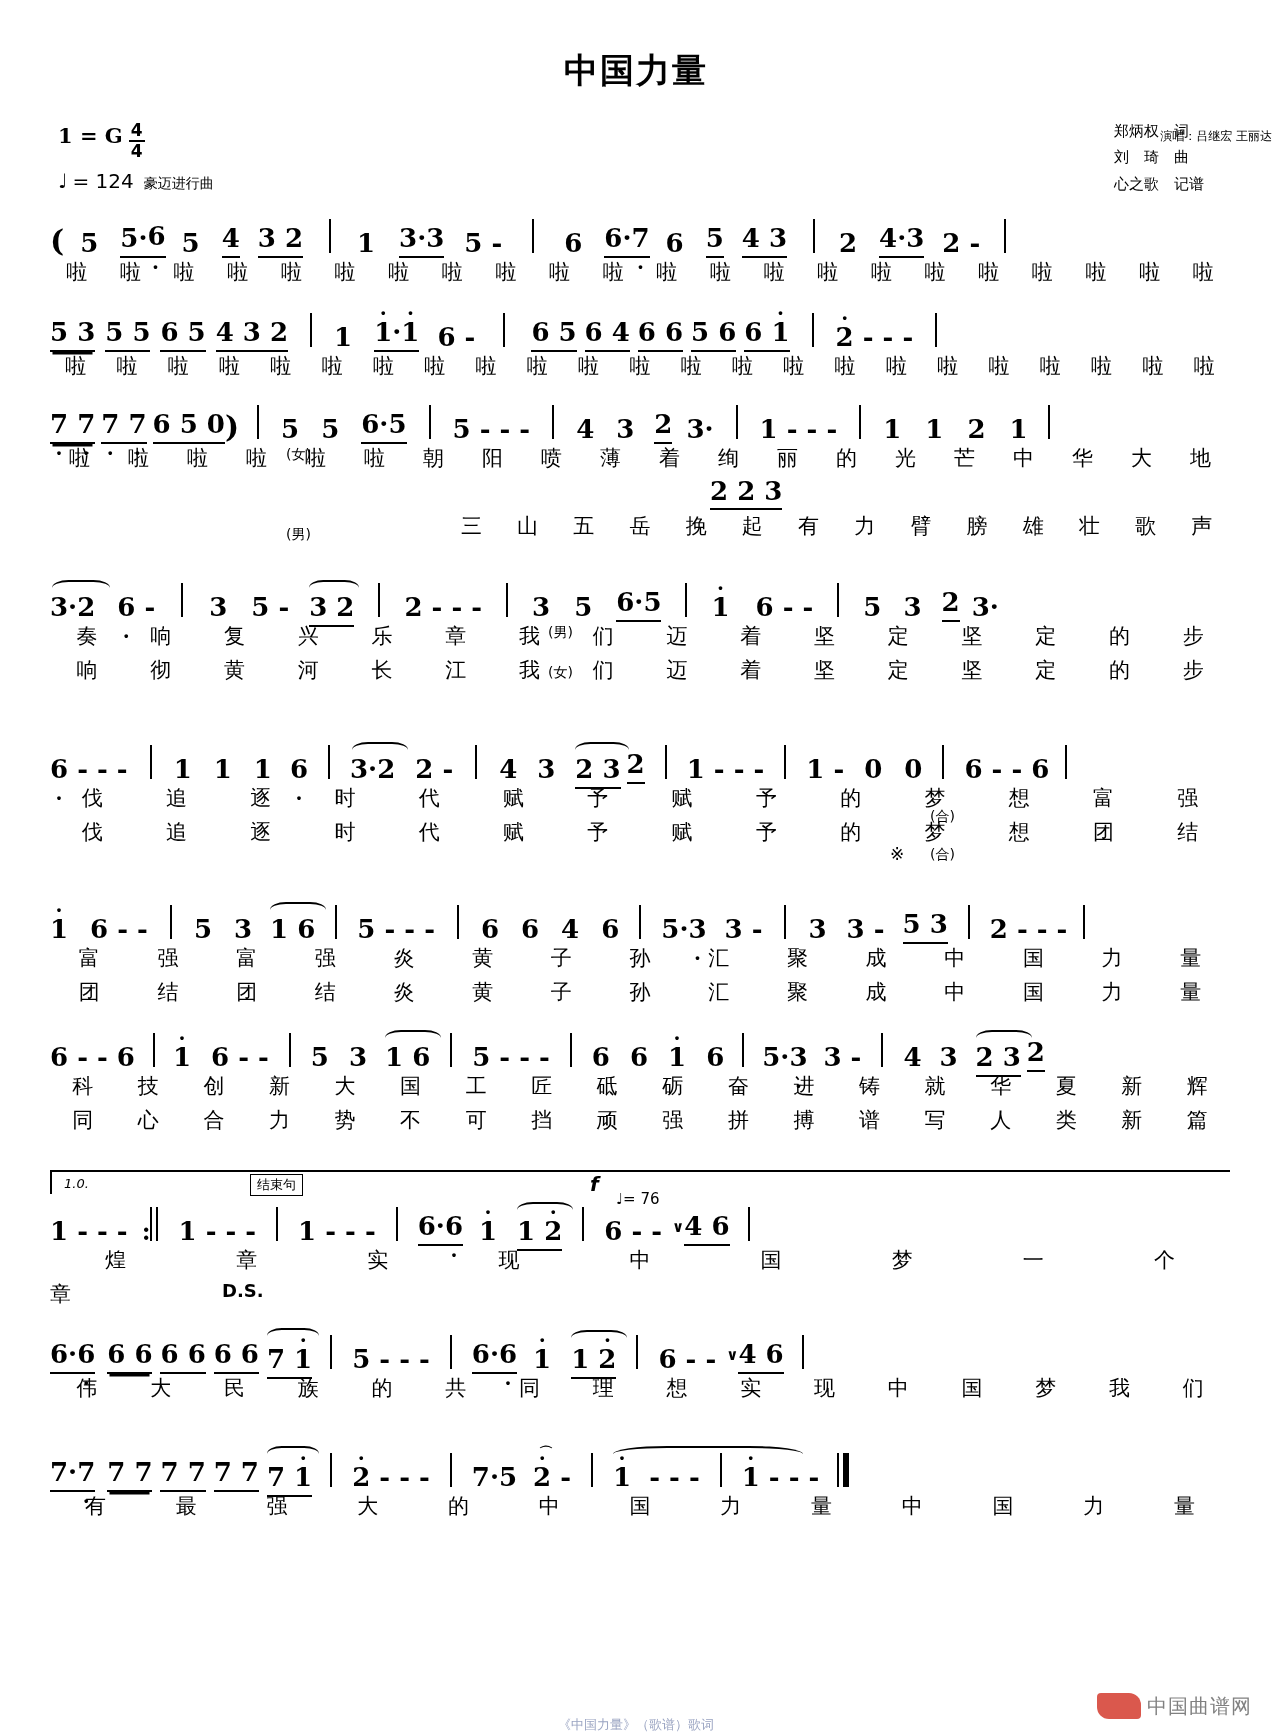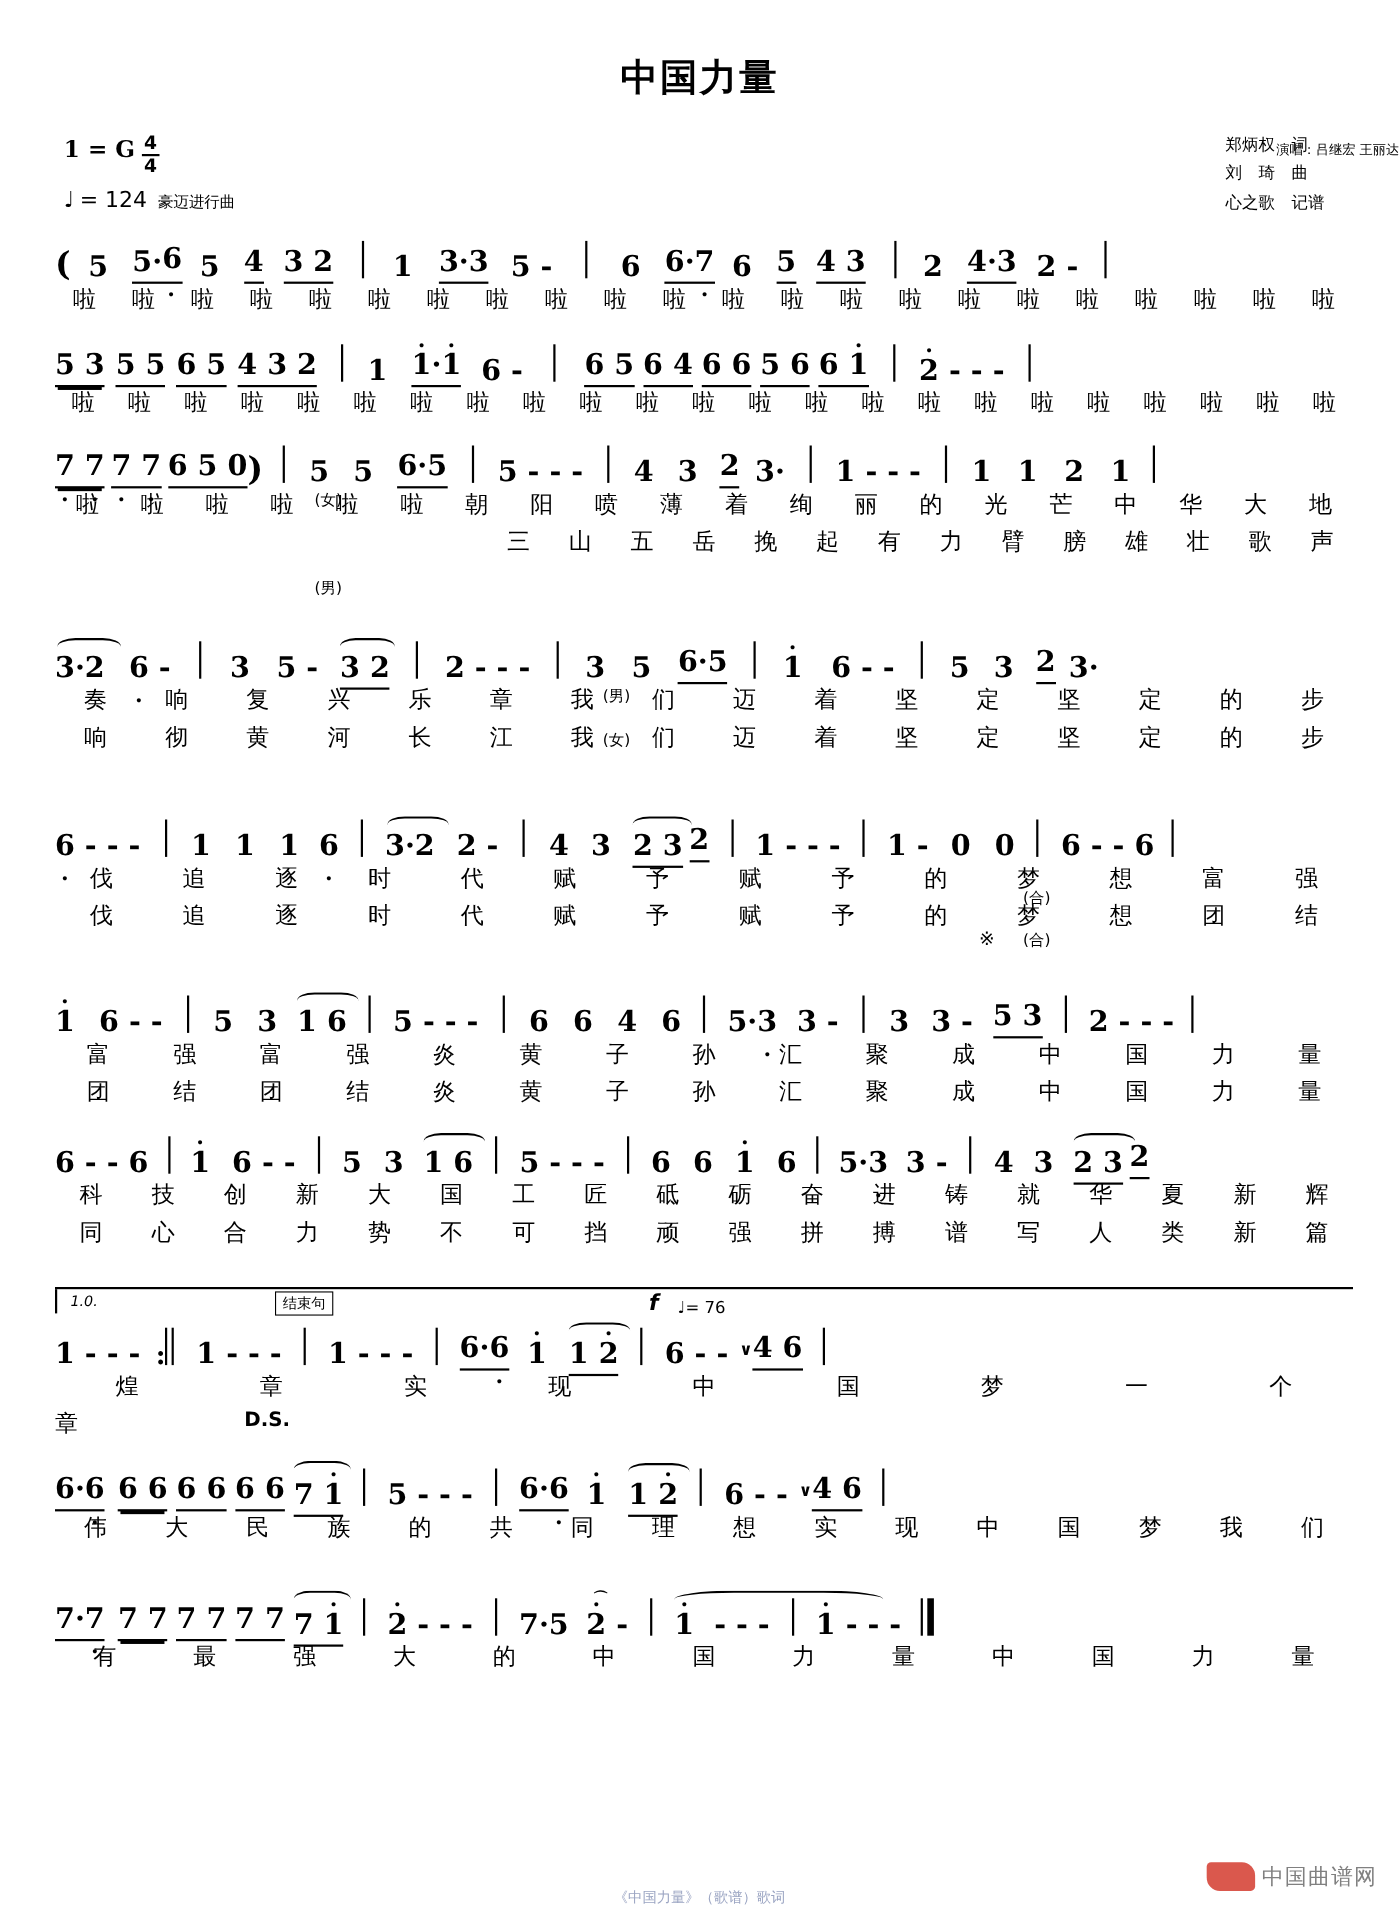--- a/index.html
+++ b/index.html
@@ -324,20 +324,23 @@
           <span>绚</span>
           <span>丽</span>
           <span>的</span>
           <span>光</span>
           <span>芒</span>
           <span>中</span>
           <span>华</span>
           <span>大</span>
           <span>地</span>
         </span>
+    </div>
+    <div style="position:relative;height:34px;">
+      <span style="position:absolute;left:660px;top:-2px;font-family:'DejaVu Serif',serif;font-size:26px;font-weight:bold;border-bottom:2.5px solid #000;padding-bottom:2px;">2 2 3</span>
     </div>
     <div class="lyr-row2">
       <span class="even" id="lyr3b">
           <span></span>
           <span></span>
           <span></span>
           <span></span>
           <span></span>
           <span></span>
           <span></span>
@@ -733,21 +736,21 @@
         </span>
     </div>
   </div>
 
   <div class="system" style="top:1170px;">
     <div style="position:relative;height:30px;border-top:2px solid #000;">
       <span style="position:absolute;left:14px;top:4px;font-size:13px;font-style:italic;">1.0.</span>
       <span style="position:absolute;left:0px;top:0px;width:170px;height:22px;border-left:2px solid #000;"></span>
       <span class="mark-box" style="position:absolute;left:200px;top:2px;">结束句</span>
       <span style="position:absolute;left:540px;top:0px;font-size:20px;font-weight:bold;font-style:italic;">f</span>
-      <span style="position:absolute;left:566px;top:8px;font-size:15px;">♩= 76</span>
+      <span style="position:absolute;left:566px;top:18px;font-size:15px;">♩= 76</span>
     </div>
     <div class="notes-row">
       <span class="note">1&nbsp;-&nbsp;-&nbsp;-</span>
       <span style="width:14px"></span>
       <span style="font-size:24px;font-weight:bold;">:</span>
       <span class="bar-dbl">
           <i></i>
           <i></i>
         </span>
       <span style="width:20px"></span>

